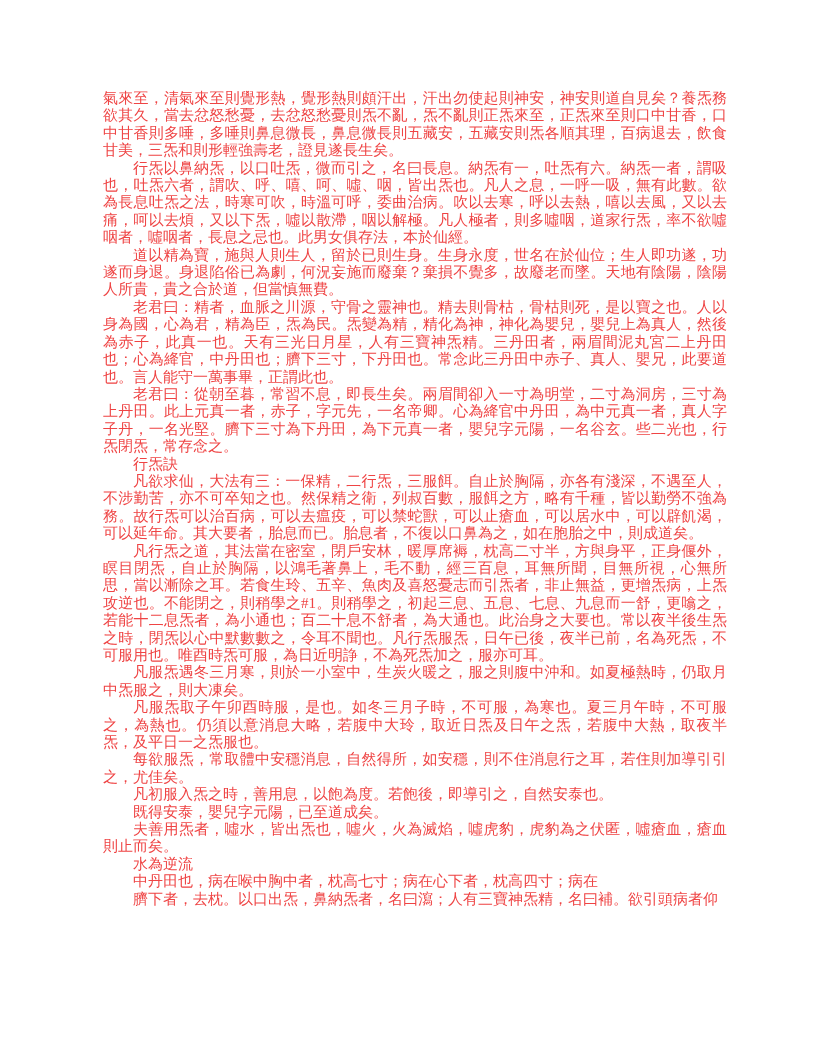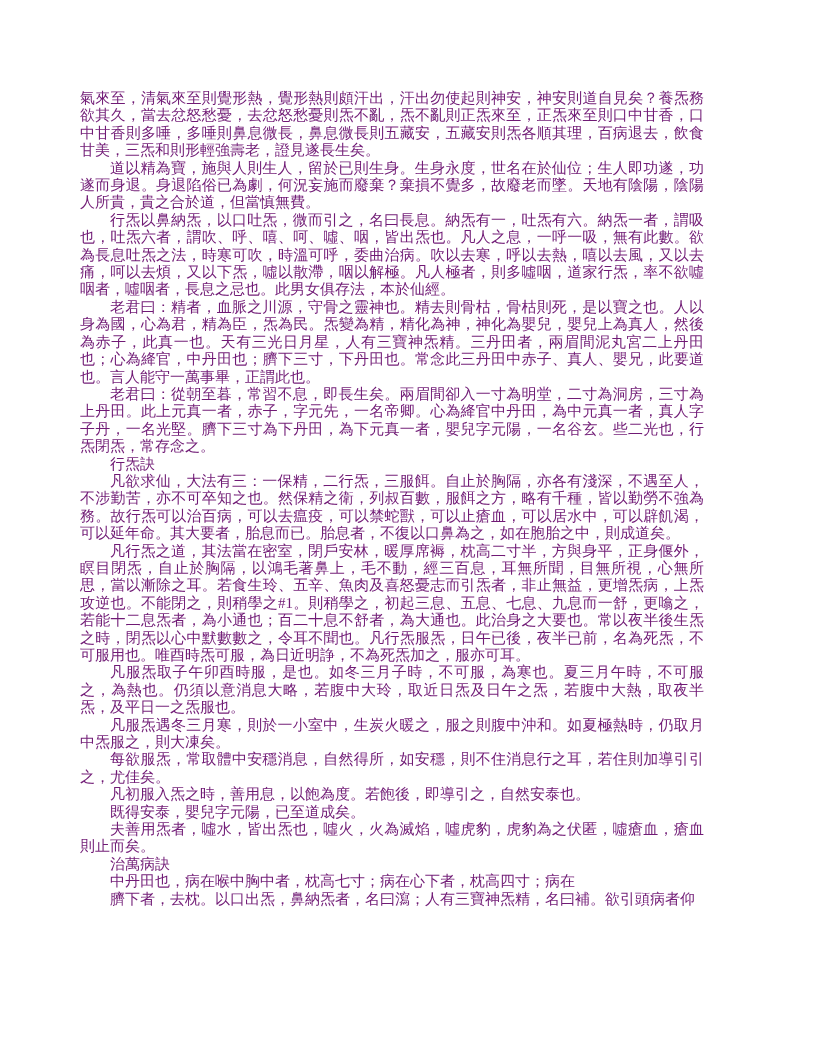--- a/index.html
+++ b/index.html
@@ -11,23 +11,23 @@
     position: relative;
     width: 816px;
     height: 1056px;
     background: #ffffff;
     overflow: hidden;
     font-family: "Liberation Serif", "DejaVu Serif", serif;
   }
   .content {
     position: absolute;
     top: 90px;
-    left: 80px;
+    left: 103px;
     width: 624px;
-    color: #701a75;
+    color: #ef4444;
     font-size: 15px;
     line-height: 17.4px;
     text-align: justify;
     text-justify: inter-ideograph;
     letter-spacing: 0;
   }
   p.para {
     margin: 0;
     padding: 0;
     text-indent: 2em;
@@ -35,30 +35,30 @@
   p.para.no-indent {
     text-indent: 0;
   }
 </style>
 </head>
 <body>
 
 <div class="page">
   <div class="content">
     <p class="para no-indent">氣來至，清氣來至則覺形熱，覺形熱則頗汗出，汗出勿使起則神安，神安則道自見矣？養炁務欲其久，當去忿怒愁憂，去忿怒愁憂則炁不亂，炁不亂則正炁來至，正炁來至則口中甘香，口中甘香則多唾，多唾則鼻息微長，鼻息微長則五藏安，五藏安則炁各順其理，百病退去，飲食甘美，三炁和則形輕強壽老，證見遂長生矣。</p>
+    <p class="para">行炁以鼻納炁，以口吐炁，微而引之，名曰長息。納炁有一，吐炁有六。納炁一者，謂吸也，吐炁六者，謂吹、呼、嘻、呵、噓、咽，皆出炁也。凡人之息，一呼一吸，無有此數。欲為長息吐炁之法，時寒可吹，時溫可呼，委曲治病。吹以去寒，呼以去熱，嘻以去風，又以去痛，呵以去煩，又以下炁，噓以散滯，咽以解極。凡人極者，則多噓咽，道家行炁，率不欲噓咽者，噓咽者，長息之忌也。此男女俱存法，本於仙經。</p>
     <p class="para">道以精為寶，施與人則生人，留於已則生身。生身永度，世名在於仙位；生人即功遂，功遂而身退。身退陷俗已為劇，何況妄施而廢棄？棄損不覺多，故廢老而墜。天地有陰陽，陰陽人所貴，貴之合於道，但當慎無費。</p>
-    <p class="para">行炁以鼻納炁，以口吐炁，微而引之，名曰長息。納炁有一，吐炁有六。納炁一者，謂吸也，吐炁六者，謂吹、呼、嘻、呵、噓、咽，皆出炁也。凡人之息，一呼一吸，無有此數。欲為長息吐炁之法，時寒可吹，時溫可呼，委曲治病。吹以去寒，呼以去熱，嘻以去風，又以去痛，呵以去煩，又以下炁，噓以散滯，咽以解極。凡人極者，則多噓咽，道家行炁，率不欲噓咽者，噓咽者，長息之忌也。此男女俱存法，本於仙經。</p>
     <p class="para">老君曰：精者，血脈之川源，守骨之靈神也。精去則骨枯，骨枯則死，是以寶之也。人以身為國，心為君，精為臣，炁為民。炁變為精，精化為神，神化為嬰兒，嬰兒上為真人，然後為赤子，此真一也。天有三光日月星，人有三寶神炁精。三丹田者，兩眉間泥丸宮二上丹田也；心為絳官，中丹田也；臍下三寸，下丹田也。常念此三丹田中赤子、真人、嬰兄，此要道也。言人能守一萬事畢，正謂此也。</p>
     <p class="para">老君曰：從朝至暮，常習不息，即長生矣。兩眉間卻入一寸為明堂，二寸為洞房，三寸為上丹田。此上元真一者，赤子，字元先，一名帝卿。心為絳官中丹田，為中元真一者，真人字子丹，一名光堅。臍下三寸為下丹田，為下元真一者，嬰兒字元陽，一名谷玄。些二光也，行炁閉炁，常存念之。</p>
     <p class="para">行炁訣</p>
     <p class="para">凡欲求仙，大法有三：一保精，二行炁，三服餌。自止於胸隔，亦各有淺深，不遇至人，不涉勤苦，亦不可卒知之也。然保精之衛，列叔百數，服餌之方，略有千種，皆以勤勞不強為務。故行炁可以治百病，可以去瘟疫，可以禁蛇獸，可以止瘡血，可以居水中，可以辟飢渴，可以延年命。其大要者，胎息而已。胎息者，不復以口鼻為之，如在胞胎之中，則成道矣。</p>
     <p class="para">凡行炁之道，其法當在密室，閉戶安林，暖厚席褥，枕高二寸半，方與身平，正身偃外，瞑目閉炁，自止於胸隔，以鴻毛著鼻上，毛不動，經三百息，耳無所聞，目無所視，心無所思，當以漸除之耳。若食生玲、五辛、魚肉及喜怒憂志而引炁者，非止無益，更增炁病，上炁攻逆也。不能閉之，則稍學之#1。則稍學之，初起三息、五息、七息、九息而一舒，更噏之，若能十二息炁者，為小通也；百二十息不舒者，為大通也。此治身之大要也。常以夜半後生炁之時，閉炁以心中默數數之，令耳不聞也。凡行炁服炁，日午已後，夜半已前，名為死炁，不可服用也。唯酉時炁可服，為日近明諍，不為死炁加之，服亦可耳。</p>
+    <p class="para">凡服炁遇冬三月寒，則於一小室中，生炭火暖之，服之則腹中沖和。如夏極熱時，仍取月中炁服之，則大凍矣。</p>
     <p class="para">凡服炁取子午卯酉時服，是也。如冬三月子時，不可服，為寒也。夏三月午時，不可服之，為熱也。仍須以意消息大略，若腹中大玲，取近日炁及日午之炁，若腹中大熱，取夜半炁，及平日一之炁服也。</p>
-    <p class="para">凡服炁遇冬三月寒，則於一小室中，生炭火暖之，服之則腹中沖和。如夏極熱時，仍取月中炁服之，則大凍矣。</p>
     <p class="para">每欲服炁，常取體中安穩消息，自然得所，如安穩，則不住消息行之耳，若住則加導引引之，尤佳矣。</p>
     <p class="para">凡初服入炁之時，善用息，以飽為度。若飽後，即導引之，自然安泰也。</p>
     <p class="para">既得安泰，嬰兒字元陽，已至道成矣。</p>
     <p class="para">夫善用炁者，噓水，皆出炁也，噓火，火為滅焰，噓虎豹，虎豹為之伏匿，噓瘡血，瘡血則止而矣。</p>
-    <p class="para">治萬病訣</p>
+    <p class="para">水為逆流</p>
     <p class="para">中丹田也，病在喉中胸中者，枕高七寸；病在心下者，枕高四寸；病在</p>
     <p class="para">臍下者，去枕。以口出炁，鼻納炁者，名曰瀉；人有三寶神炁精，名曰補。欲引頭病者仰</p>
   </div>
 </div>
 
 </body></html>

